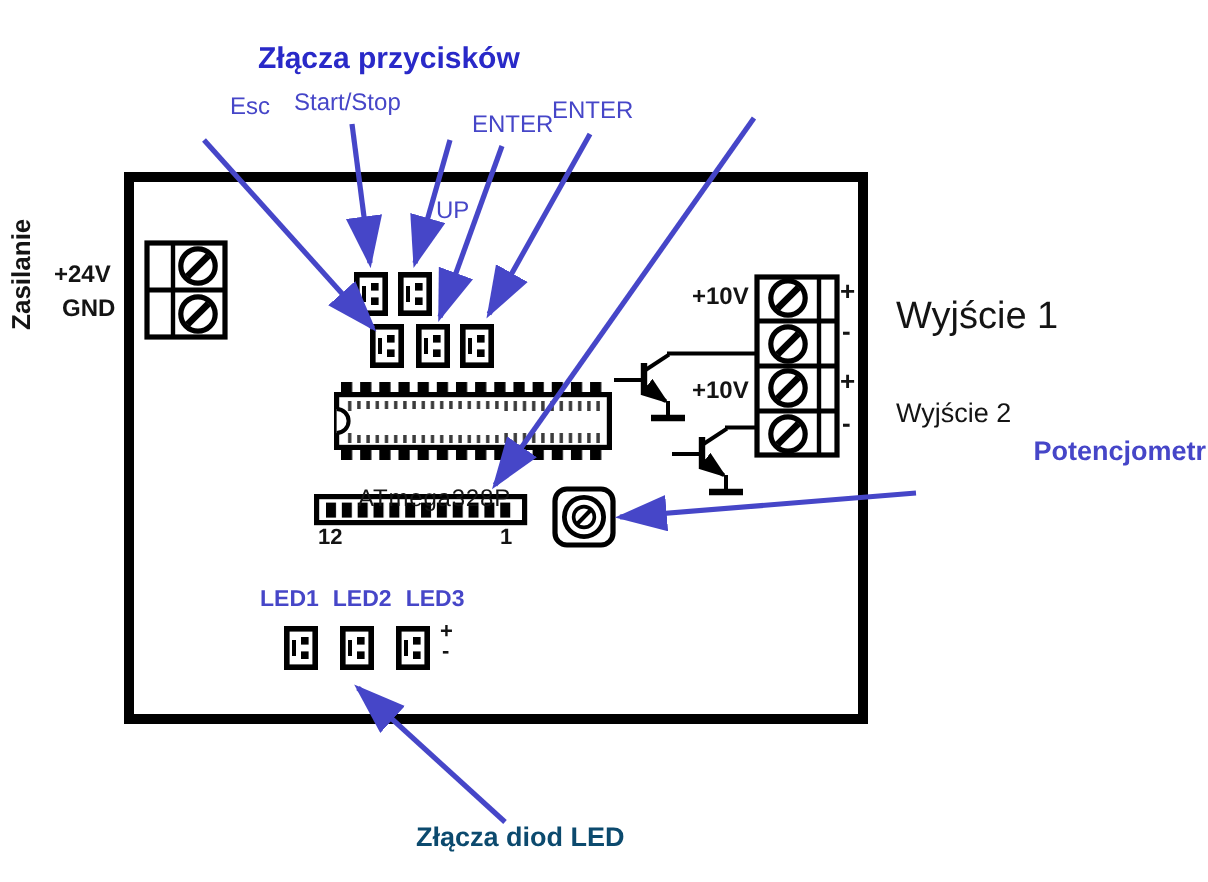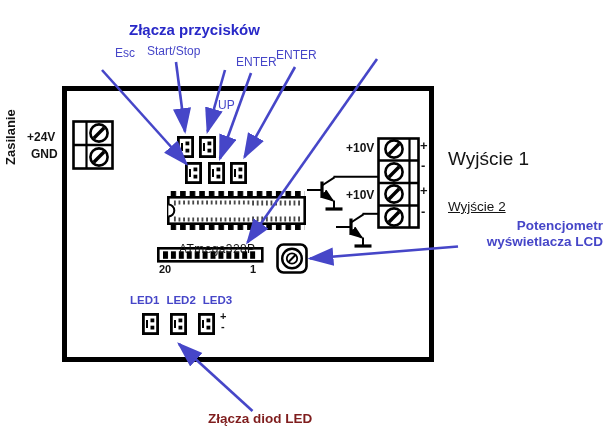--- a/index.html
+++ b/index.html
@@ -147,37 +147,36 @@
 
 <div class="lbl blu-b t15" style="left:129px;top:22px;">Złącza przycisków</div>
 <div class="lbl blu t12" style="left:86px;top:47px;margin-left:29px;">Esc</div>
 <div class="lbl blu t12" style="left:147px;top:45px;">Start/Stop</div>
 <div class="lbl blu t12" style="left:218px;top:51px;margin-top:48px;">UP</div>
 <div class="lbl blu t12" style="left:236px;top:56px;">ENTER</div>
 <div class="lbl blu t12" style="left:276px;top:49px;">ENTER</div>
 
 
 <div class="lbl blk t12" style="left:179px;top:204px;letter-spacing:0.4px;margin-top:39px;">ATmega328P</div>
-<div class="lbl blk-b t11" style="left:159px;top:263px;">20</div>
+<div class="lbl blk-b t11" style="left:159px;top:263px;">12</div>
 <div class="lbl blk-b t11" style="left:250px;top:263px;">1</div>
 
 <div class="lbl blk-b t12" style="left:346px;top:142px;">+10V</div>
 <div class="lbl blk-b t12" style="left:346px;top:189px;">+10V</div>
 <div class="lbl blk-b t13" style="left:420px;top:139px;">+</div>
 <div class="lbl blk-b t13" style="left:421px;top:159px;">-</div>
 <div class="lbl blk-b t13" style="left:420px;top:184px;">+</div>
 <div class="lbl blk-b t13" style="left:421px;top:205px;">-</div>
 <div class="lbl blk t13" style="left:448px;top:149px;font-size:19px;">Wyjście 1</div>
-<div class="lbl blk t13" style="left:448px;top:200px;font-size:13.5px;text-decoration:underline;">Wyjście 2</div>
+<div class="lbl blk t13" style="left:448px;top:200px;font-size:13.5px;">Wyjście 2</div>
 
 <div class="lbl center" style="left:455px;top:218px;width:148px;color:#4646c8;font-weight:bold;font-size:13.5px;line-height:16px;">
   <div>Potencjometr</div>
-  <div>wyświetlacza LCD</div>
 </div>
 
 <div class="lbl ledrow" style="left:130px;top:294px;color:#4646c8;font-weight:bold;font-size:11.5px;">
   <span>LED1</span><span>LED2</span><span>LED3</span>
 </div>
 <div class="lbl blk-b t11" style="left:220px;top:310px;">+</div>
 <div class="lbl blk-b t11" style="left:221px;top:320px;">-</div>
-<div class="lbl blu-b" style="left:208px;top:412px;font-size:13.5px;color:#7f1d1d;">Złącza diod LED</div>
+<div class="lbl blu-b" style="left:208px;top:412px;font-size:13.5px;color:#0c4a6e;">Złącza diod LED</div>
 
 </div>
 
 </body></html>

